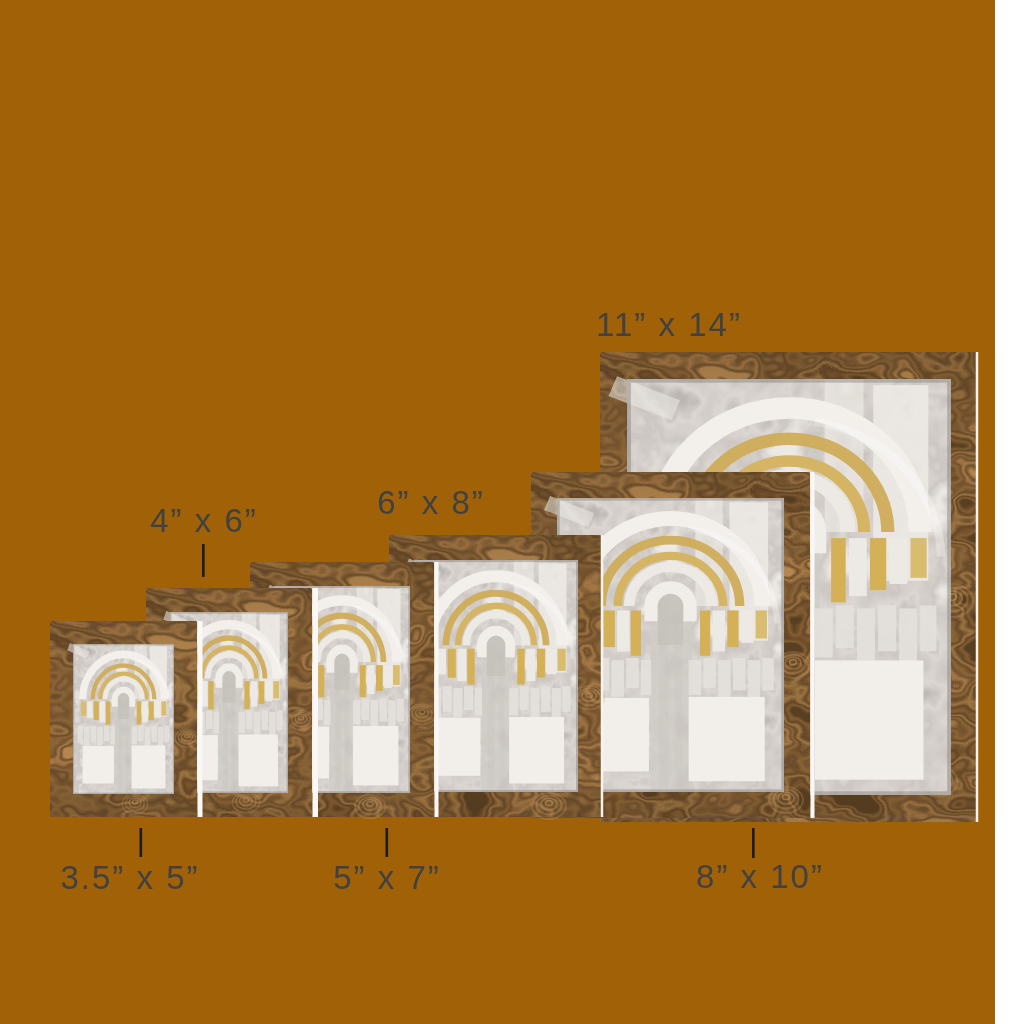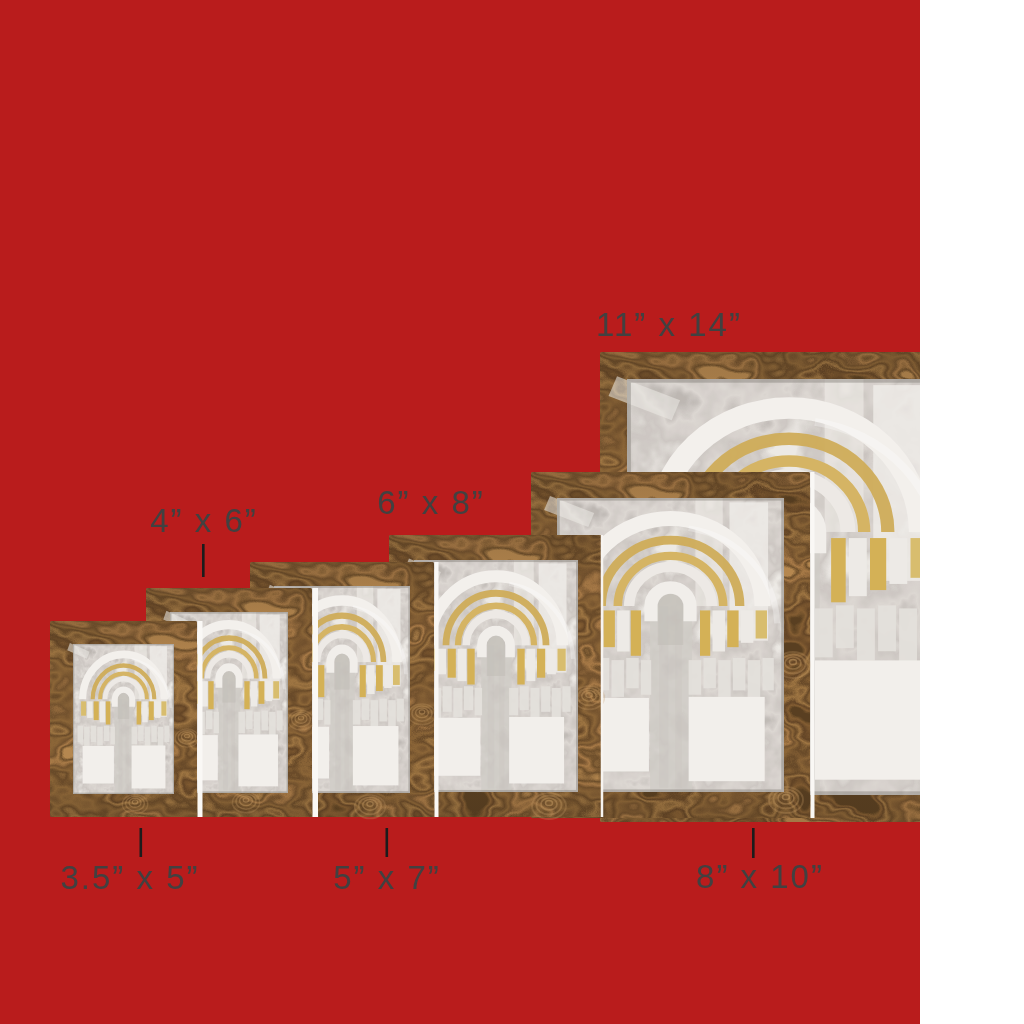--- a/index.html
+++ b/index.html
@@ -1,16 +1,16 @@
 <!DOCTYPE html>
 <html><head>
 <meta charset="utf-8">
 <style>
 html,body{margin:0;padding:0;background:#ffffff;}
-#stage{position:relative;width:920px;height:1024px;background:#b91c1c;overflow:hidden;}
+#stage{position:relative;width:995px;height:1024px;background:#a16207;overflow:hidden;}
 text{font-family:"Liberation Sans",sans-serif;fill:#414141;}
 </style>
 </head>
 <body>
 <div id="stage">
 <svg width="1024" height="1024" viewBox="0 0 1024 1024">
 <defs>
 
 <filter id="wood" x="-5%" y="-5%" width="110%" height="110%" color-interpolation-filters="sRGB">
   <feTurbulence type="fractalNoise" baseFrequency="0.017 0.026" numOctaves="3" seed="7" result="n"></feTurbulence>

